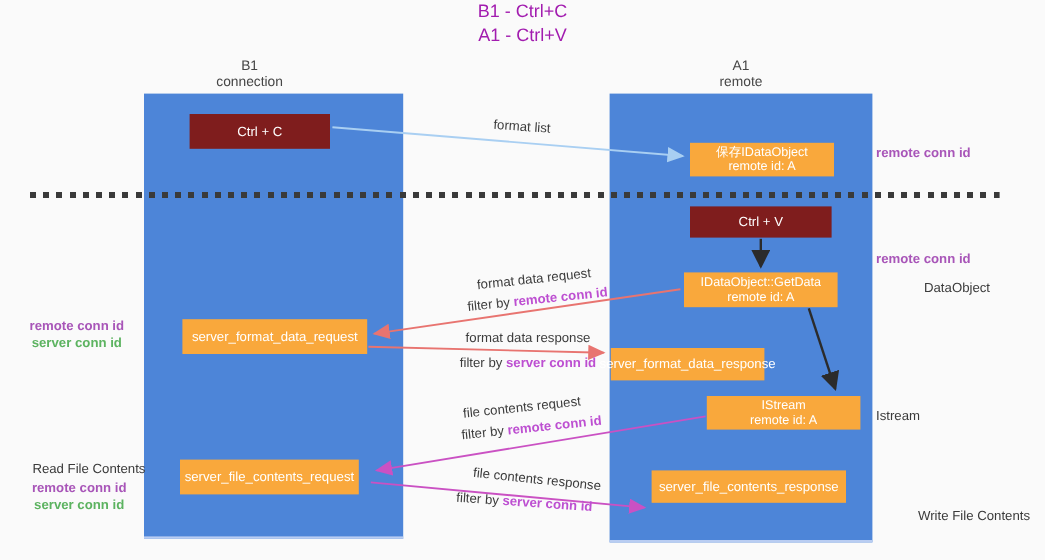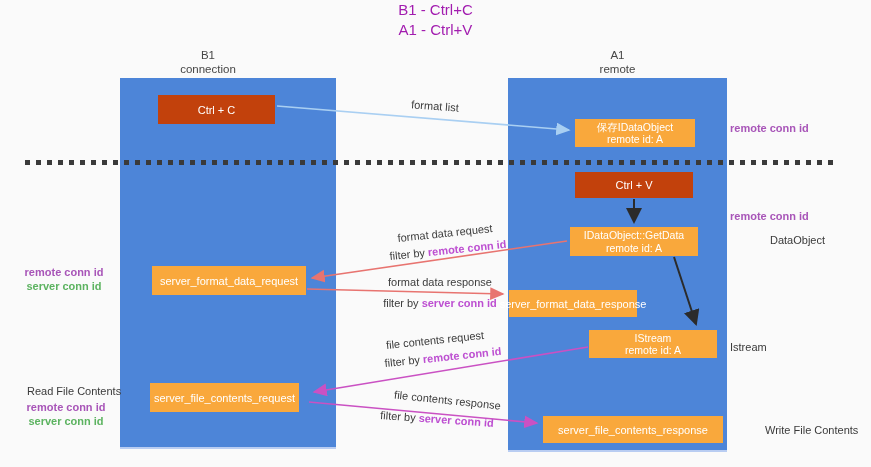--- a/index.html
+++ b/index.html
@@ -19,34 +19,34 @@
   
   .lane{background:#4d85d8;border-bottom:2px solid #b9cdf2;}
   .lane.left{left:120px;top:78px;width:216px;height:369px;}
   .lane.right{left:508px;top:78px;width:219px;height:372px;}
   
   .separator{left:25px;top:160px;width:808px;height:5px;
     background:repeating-linear-gradient(90deg,#3a3a3a 0 5px,transparent 5px 11px);}
   
   .node{display:flex;flex-direction:column;align-items:center;justify-content:center;
     color:#fff;text-align:center;box-sizing:border-box;}
-  .node.green{background:#c2410c;font-size:11px;}
+  .node.green{background:#7f1d1d;font-size:11px;}
   .node.orange{background:#f9a83c;font-size:11px;}
   .node .l2{font-size:10.5px;line-height:12.5px;}
   .node .l1{font-size:10.5px;line-height:12.5px;}
   .node.single{font-size:11px;}
   #ctrl-c{left:158px;top:95px;width:117px;height:29px;}
   #ctrl-v{left:575px;top:172px;width:118px;height:26px;}
   #store-idataobject{left:575px;top:119px;width:120px;height:28px;}
   #getdata{left:570px;top:227px;width:128px;height:29px;}
   #istream-node{left:589px;top:330px;width:128px;height:28px;}
   #fmt-req{left:152px;top:266px;width:154px;height:29px;}
   #fmt-resp{left:509px;top:290px;width:128px;height:27px;}
   #file-req{left:150px;top:383px;width:149px;height:29px;}
-  #file-resp{left:543px;top:416px;width:180px;height:27px;}
+  #file-resp{left:543px;top:392px;width:162px;height:27px;}
   
   .edge-label{font-size:11px;color:#3c3c3c;white-space:nowrap;text-align:center;transform-origin:center;}
   .hl-purple{color:#bd4fd1;font-weight:bold;margin-left:3px;}
   
   .side-label{font-size:11px;color:#3a3a3a;white-space:nowrap;}
   .side-label.purple{color:#a855b8;font-weight:bold;}
   .side-label.greenid{color:#5cb360;font-weight:bold;}
   .side-stack{text-align:center;line-height:14px;}
   svg.arrows{left:0;top:0;pointer-events:none;}
 </style>

